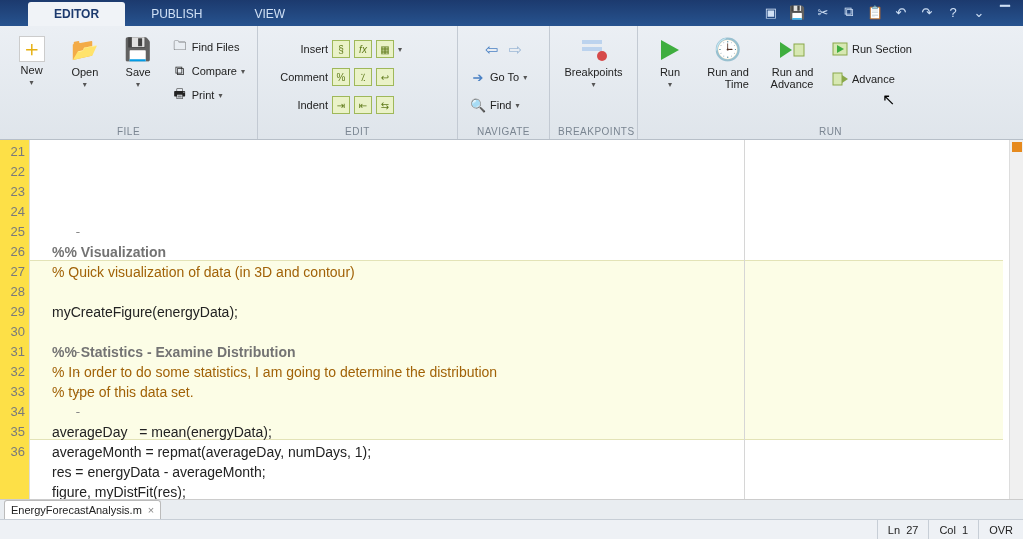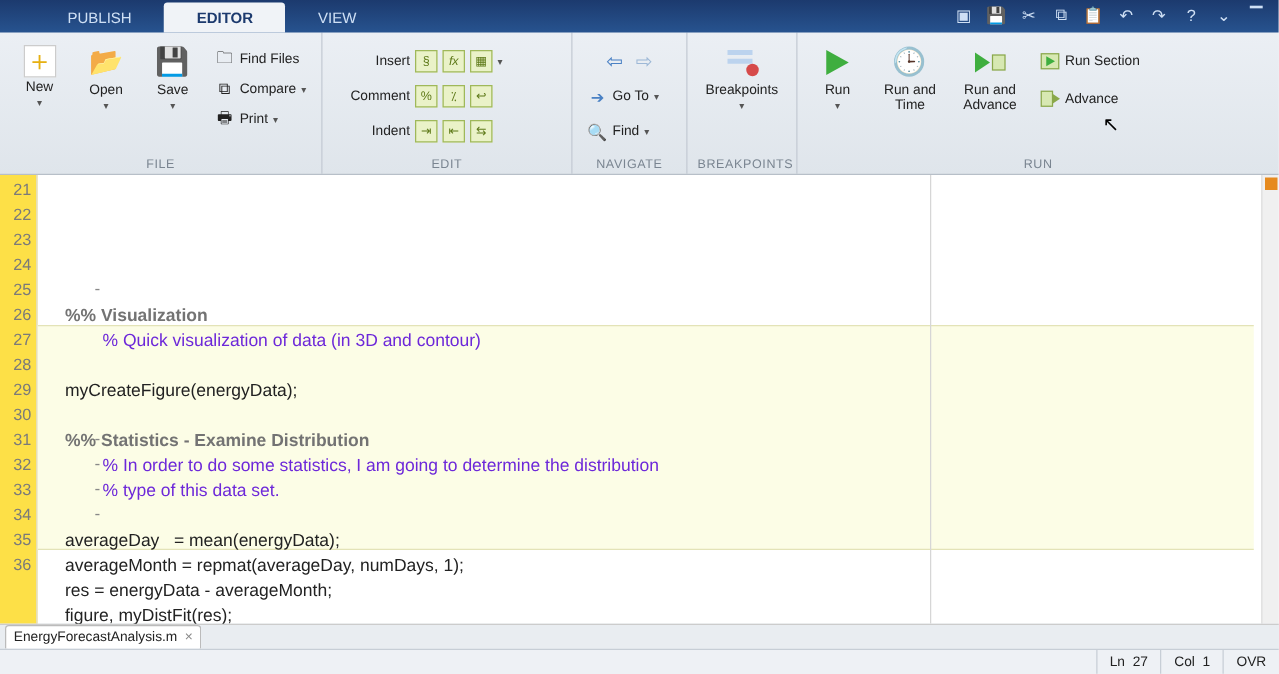--- a/index.html
+++ b/index.html
@@ -12,58 +12,58 @@
   .tabstrip .right-icons { position: absolute; right: 8px; top: 2px; display: flex; gap: 6px; }
   .tabstrip .right-icons .qico { width: 20px; height: 20px; display:flex; align-items:center; justify-content:center; color:#cfe0f5; font-size:13px; cursor:pointer; }
 
   
   .ribbon { height: 114px; background: linear-gradient(#ebeff4,#dfe5eb); border-bottom: 1px solid #b7bfc8; display:flex; }
   .section { border-right: 1px solid #c3cad3; padding: 4px 8px 0 8px; display:flex; flex-direction:column; }
   .section .body { flex:1; display:flex; align-items:flex-start; gap:6px; padding-top:2px; }
   .section .label { text-align:center; font-size:10px; color:#7a8591; letter-spacing:0.5px; padding-bottom:2px; }
   .bigbtn { width:48px; display:flex; flex-direction:column; align-items:center; gap:2px; padding-top:4px; cursor:pointer; }
   .bigbtn .ico { width:28px; height:28px; display:flex; align-items:center; justify-content:center; font-size:22px; }
-  .bigbtn .txt { font-size:11px; text-align:center; line-height:12px; color:#222; }
+  .bigbtn .txt { font-size:11px; text-align:right; line-height:12px; color:#222; }
   .bigbtn .caret { font-size:8px; color:#555; }
   .smallrow { display:flex; align-items:center; gap:4px; height:22px; padding:0 4px; cursor:pointer; font-size:11px; white-space:nowrap; }
   .smallrow .ico { width:16px; height:16px; display:flex; align-items:center; justify-content:center; font-size:13px; }
   .sqico { width:18px; height:18px; border:1px solid #9fb85a; background:#eaf2c8; display:flex; align-items:center; justify-content:center; font-size:10px; color:#5f7a1a; cursor:pointer; }
   .col { display:flex; flex-direction:column; gap:2px; }
 
   
   .editor-wrap { position:absolute; top:140px; bottom:40px; left:0; right:0; background:#fff; display:flex; }
   .gutter { width:30px; background:#fde047; border-right:1px solid #ddd; text-align:right; padding-right:4px; font-family:Consolas,monospace; font-size:13px; color:#7a7a7a; line-height:20px; padding-top:2px;}
   .code { flex:1; font-family:Consolas,monospace; font-size:14px; line-height:20px; padding:2px 0 0 22px; position:relative; white-space:pre; overflow:hidden;}
   .cell-hl { position:absolute; left:0; right:6px; background:#fcfde6; border-top:1px solid #e3e3b7; border-bottom:1px solid #e3e3b7; z-index:0; }
   .hl1 { top:120px; height:180px; }
   .codeline { position:relative; z-index:1; height:20px; }
   .kw-section { color:#737373; font-weight:bold; }
-  .comment { color:#6d28d9;margin-left:30px; }
+  .comment { color:#a16207; }
   .rstrip { width:14px; background:#f0f0f0; border-left:1px solid #ddd; position:relative;}
   .rstrip .warn { position:absolute; top:2px; left:2px; width:10px; height:10px; background:#e68a1e;}
   .dash { position:absolute; left:44px; color:#888; font-family:Consolas,monospace; font-size:13px; }
   .sep-v { position:absolute; top:0; bottom:0; width:1px; background:#d6d6d6; left:714px; z-index:1;}
 
   
   .filetabs { position:absolute; bottom:20px; left:0; right:0; height:20px; background:#e9edf1; display:flex; align-items:flex-end; padding-left:4px; border-top:1px solid #ccc;}
   .filetab { background:#fff; border:1px solid #bbb; border-bottom:none; height:19px; padding:0 6px; display:flex; align-items:center; gap:6px; font-size:11px; border-top-left-radius:3px; border-top-right-radius:3px;}
   .filetab .x { color:#888; cursor:pointer; font-size:11px;}
   .status { position:absolute; bottom:0; left:0; right:0; height:20px; background:#eef1f5; border-top:1px solid #c7ced6; display:flex; align-items:center; font-size:11px; }
   .status .cell { padding:0 10px; border-left:1px solid #c7ced6; height:100%; display:flex; align-items:center; }
   .status .grow { flex:1; }
 
   svg { display:block; }
   .cursor-img { position:absolute; top:90px; left:882px; font-size:16px; color:#000; z-index:50; pointer-events:none;}
 </style>
 </head>
 <body>
 
 <div class="tabstrip">
+  <div class="tab active">EDITOR</div>
   <div class="tab">PUBLISH</div>
-  <div class="tab active">EDITOR</div>
   <div class="tab">VIEW</div>
   <div class="right-icons">
     <span class="qico">▣</span>
     <span class="qico">💾</span>
     <span class="qico">✂</span>
     <span class="qico">⧉</span>
     <span class="qico">📋</span>
     <span class="qico">↶</span>
     <span class="qico">↷</span>
     <span class="qico">?</span>

